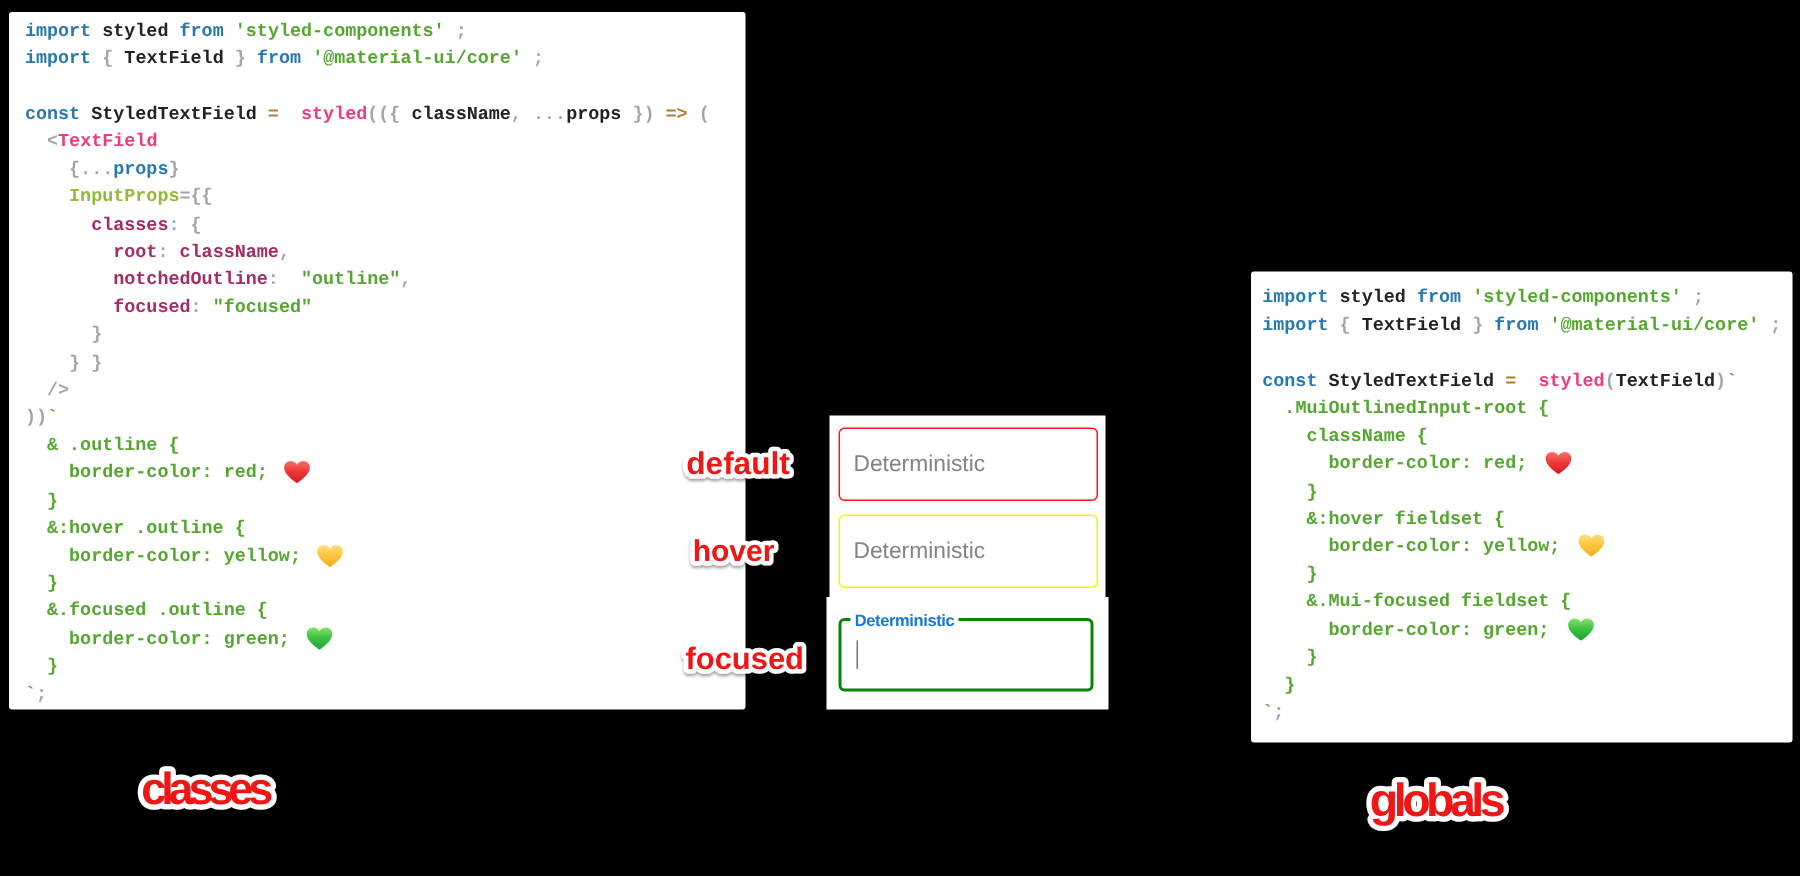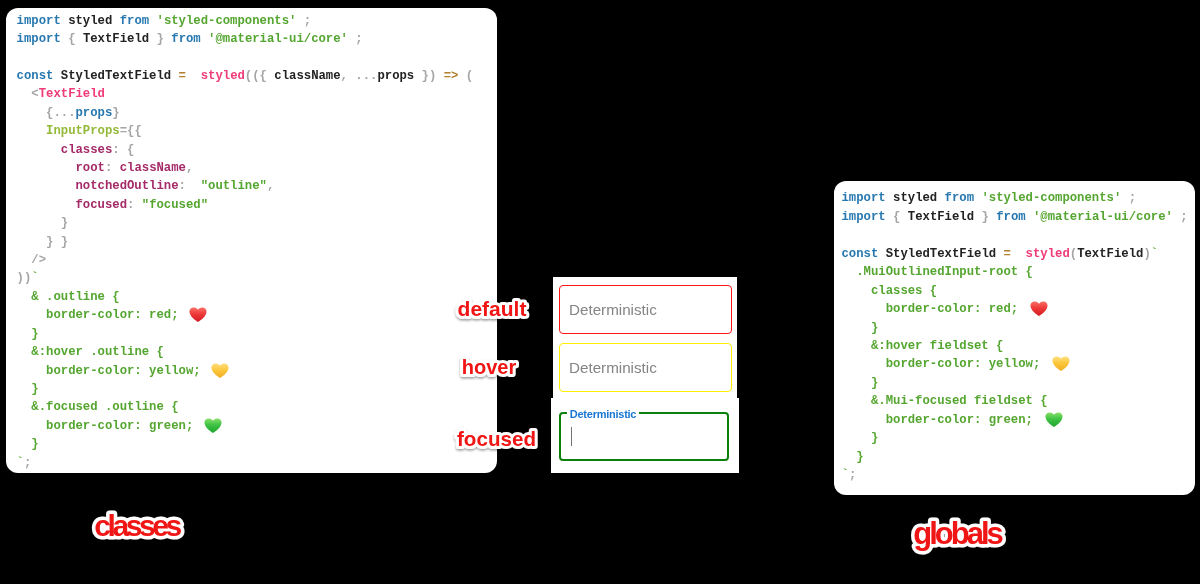--- a/index.html
+++ b/index.html
@@ -1,17 +1,17 @@
 <!DOCTYPE html>
 <html><head>
 <meta charset="utf-8">
 <style>
 html,body{margin:0;padding:0;background:#000;}
 body{position:relative;width:1200px;height:584px;overflow:hidden;font-family:"Liberation Sans",sans-serif;}
-.code{position:absolute;background:#fff;border-radius:12px;font-family:"Liberation Mono",monospace;font-size:12.27px;white-space:pre;color:#a5a5a5;font-weight:bold;box-sizing:border-box;}
+.code{position:absolute;background:#fff;border-radius:2px;font-family:"Liberation Mono",monospace;font-size:12.27px;white-space:pre;color:#a5a5a5;font-weight:bold;box-sizing:border-box;}
 #left{left:6px;top:8px;width:491px;height:465px;line-height:18.4px;padding:3.8px 0 0 10.6px;}
 #right{left:834px;top:181px;width:361px;height:314px;line-height:18.45px;padding:8.4px 0 0 7.5px;font-size:12.27px;}
 .k{color:#2878b0;}
 .i{color:#222222;}
 .p{color:#a5a5a5;}
 .pk{color:#ef3b77;}
 .mg{color:#a42b68;}
 .op{color:#b0802f;}
 .gr{color:#55a630;}
 .yg{color:#94b939;}
@@ -72,21 +72,21 @@
       <path fill="url(#hg)" d="M8.5 14.2 C8.5 14.2 1.3 10 0.5 5.2 C0 2.1 2.2 0.3 4.6 0.3 C6.4 0.3 7.9 1.5 8.5 2.6 C9.1 1.5 10.6 0.3 12.4 0.3 C14.8 0.3 17 2.1 16.5 5.2 C15.7 10 8.5 14.2 8.5 14.2 Z"></path>
     </svg>
   <span class="gr">}</span>
 <span class="gr">`</span><span class="p">;</span></div>
 
 <div class="code" id="right"><span class="k">import</span> <span class="i">styled</span> <span class="k">from</span> <span class="gr">'styled-components'</span> <span class="p">;</span>
 <span class="k">import</span> <span class="p">{</span> <span class="i">TextField</span> <span class="p">}</span> <span class="k">from</span> <span class="gr">'@material-ui/core'</span> <span class="p">;</span>
 
 <span class="k">const</span> <span class="i">StyledTextField</span> <span class="op">=</span>  <span class="pk">styled</span><span class="p">(</span><span class="i">TextField</span><span class="p">)</span><span class="gr">`</span>
   <span class="gr">.MuiOutlinedInput-root {</span>
-    <span class="gr">classes {</span>
+    <span class="gr">className {</span>
       <span class="gr">border-color: red;</span> <svg class="h rh" width="18" height="16" viewBox="0 0 17 15">
       <path fill="url(#hr)" d="M8.5 14.2 C8.5 14.2 1.3 10 0.5 5.2 C0 2.1 2.2 0.3 4.6 0.3 C6.4 0.3 7.9 1.5 8.5 2.6 C9.1 1.5 10.6 0.3 12.4 0.3 C14.8 0.3 17 2.1 16.5 5.2 C15.7 10 8.5 14.2 8.5 14.2 Z"></path>
     </svg>
     <span class="gr">}</span>
     <span class="gr">&amp;:hover fieldset {</span>
       <span class="gr">border-color: yellow;</span> <svg class="h rh" width="18" height="16" viewBox="0 0 17 15">
       <path fill="url(#hy)" d="M8.5 14.2 C8.5 14.2 1.3 10 0.5 5.2 C0 2.1 2.2 0.3 4.6 0.3 C6.4 0.3 7.9 1.5 8.5 2.6 C9.1 1.5 10.6 0.3 12.4 0.3 C14.8 0.3 17 2.1 16.5 5.2 C15.7 10 8.5 14.2 8.5 14.2 Z"></path>
     </svg>
     <span class="gr">}</span>
     <span class="gr">&amp;.Mui-focused fieldset {</span>

